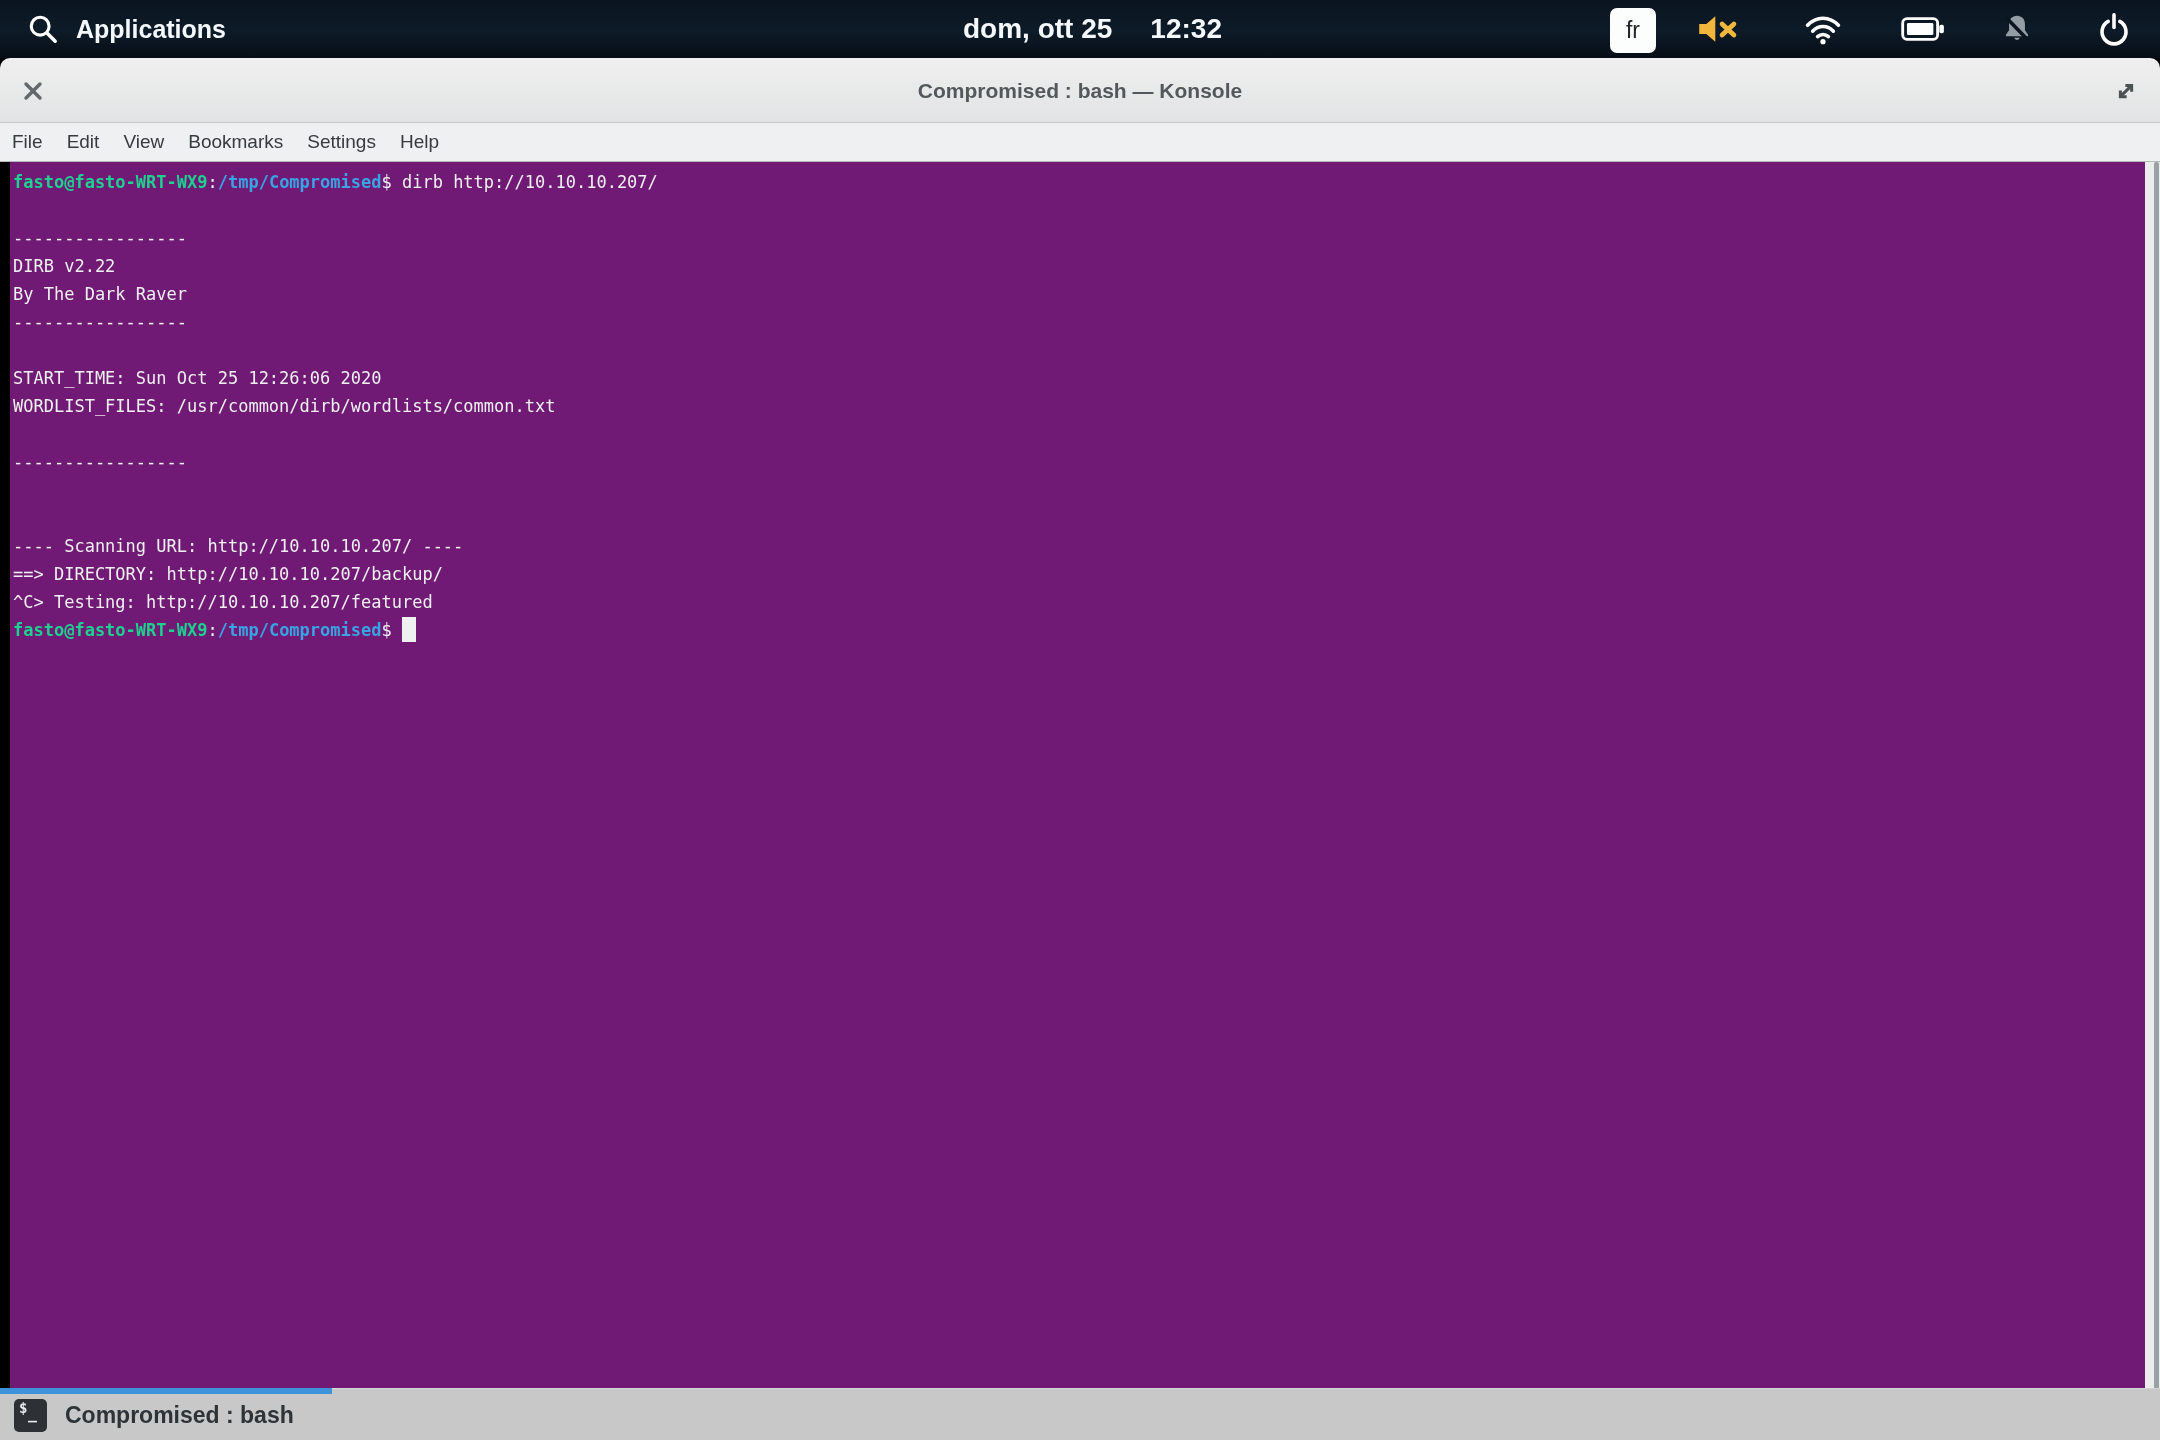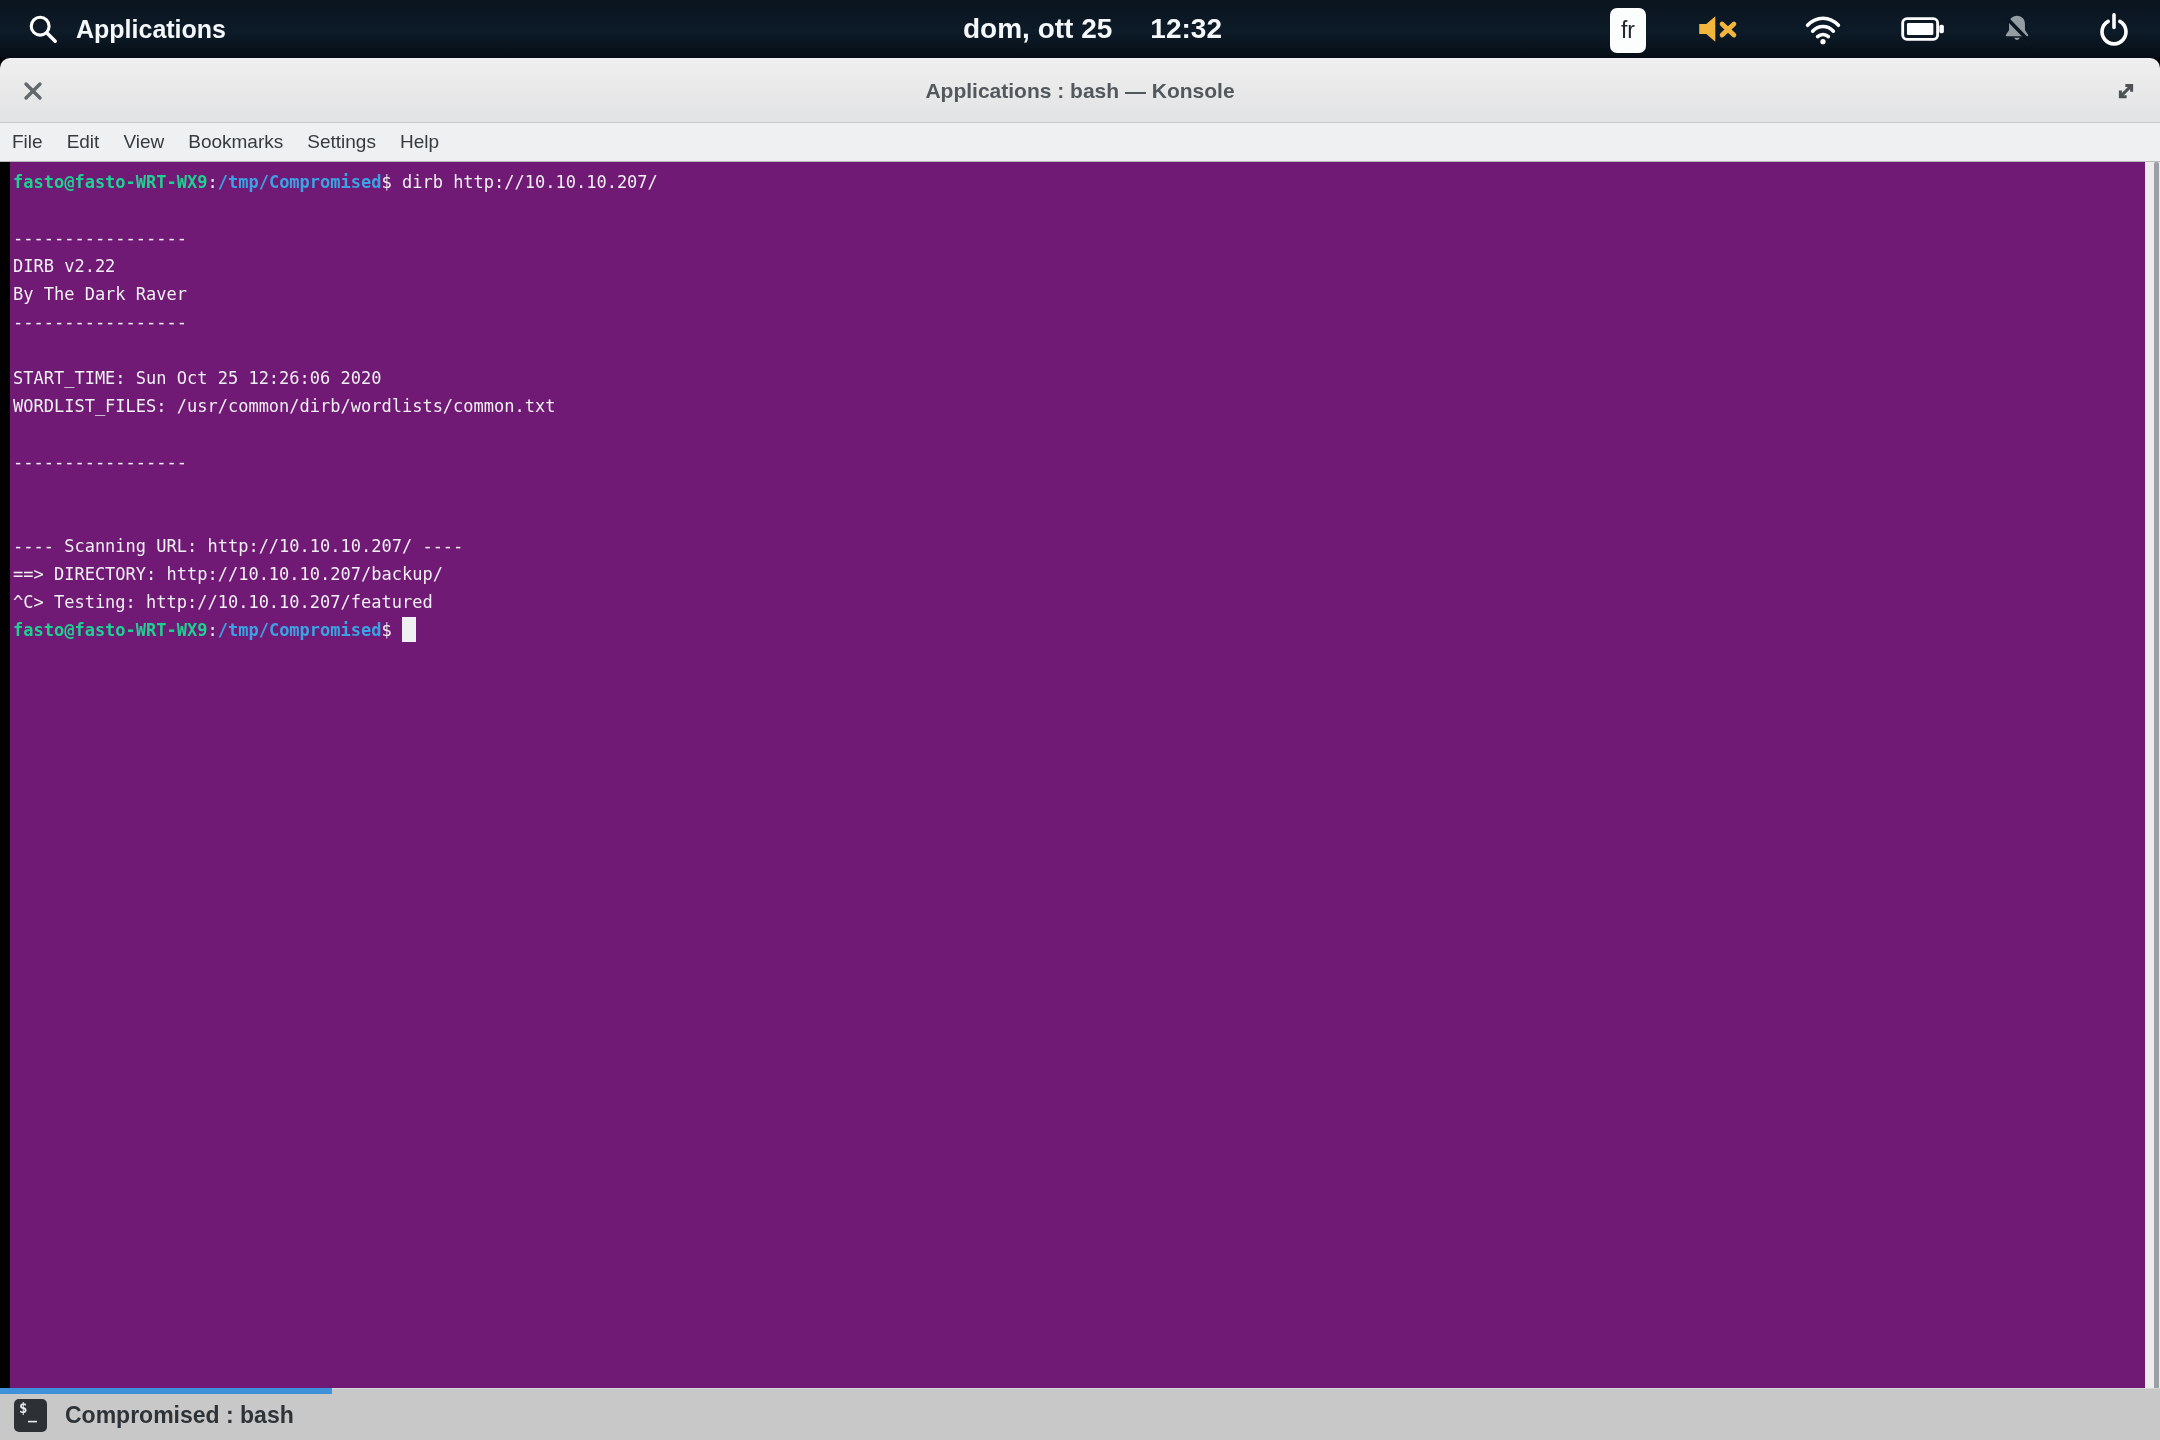--- a/index.html
+++ b/index.html
@@ -11,21 +11,21 @@
     position: absolute; left: 0; top: 0; width: 2160px; height: 58px;
     background: linear-gradient(180deg, #0a141f 0%, #0d1b28 55%, #060d15 100%);
     text-decoration: underline;
   }
   .panel-left { position: absolute; left: 26px; top: 0; height: 58px; display: flex; align-items: center; gap: 16px; }
   .applications-label { color: #f5f8fa; font-size: 25px; font-weight: bold; }
   .panel-clock { position: absolute; left: 963px; top: 0; height: 58px; display: flex; align-items: center; gap: 38px; }
   .panel-clock span { color: #f5f8fa; font-size: 28px; font-weight: bold; }
   .panel-icon { position: absolute; top: 0; height: 58px; display: flex; align-items: center; justify-content: center; }
   .kb-badge {
-    left: 1610px; width: 36px;
+    left: 1610px; width: 46px;
   }
   .kb-badge .badge-box {
     width: 46px; height: 45px; margin-top: 3px; background: #fcfdfd; border-radius: 7px;
     display: flex; align-items: center; justify-content: center;
     color: #20262b; font-size: 23px; font-weight: 500;
   }
   .icon-volume { left: 1694px; width: 46px; }
   .icon-wifi { left: 1803px; width: 40px; }
   .icon-battery { left: 1900px; width: 46px; }
   .icon-bell { left: 1998px; width: 38px; }
@@ -166,21 +166,21 @@
     <svg width="36" height="36" viewBox="0 0 24 24">
       <path d="M8.1 6.9 a8 8 0 1 0 7.8 0" fill="none" stroke="#ffffff" stroke-width="2.4" stroke-linecap="round"></path>
       <line x1="12" y1="2.6" x2="12" y2="11" stroke="#ffffff" stroke-width="2.4" stroke-linecap="round"></line>
     </svg>
   </div>
 </div>
 
 <div class="window">
 
   <div class="titlebar">
-    <div class="titlebar-title">Applications : bash — Konsole</div>
+    <div class="titlebar-title">Compromised : bash — Konsole</div>
     <div class="close-button">
       <span>
         <svg width="22" height="22" viewBox="0 0 22 22">
           <line x1="4" y1="4" x2="18" y2="18" stroke="#63686c" stroke-width="3.4" stroke-linecap="round"></line>
           <line x1="18" y1="4" x2="4" y2="18" stroke="#63686c" stroke-width="3.4" stroke-linecap="round"></line>
         </svg>
       </span>
     </div>
     <div class="maximize-button">
       <span>

